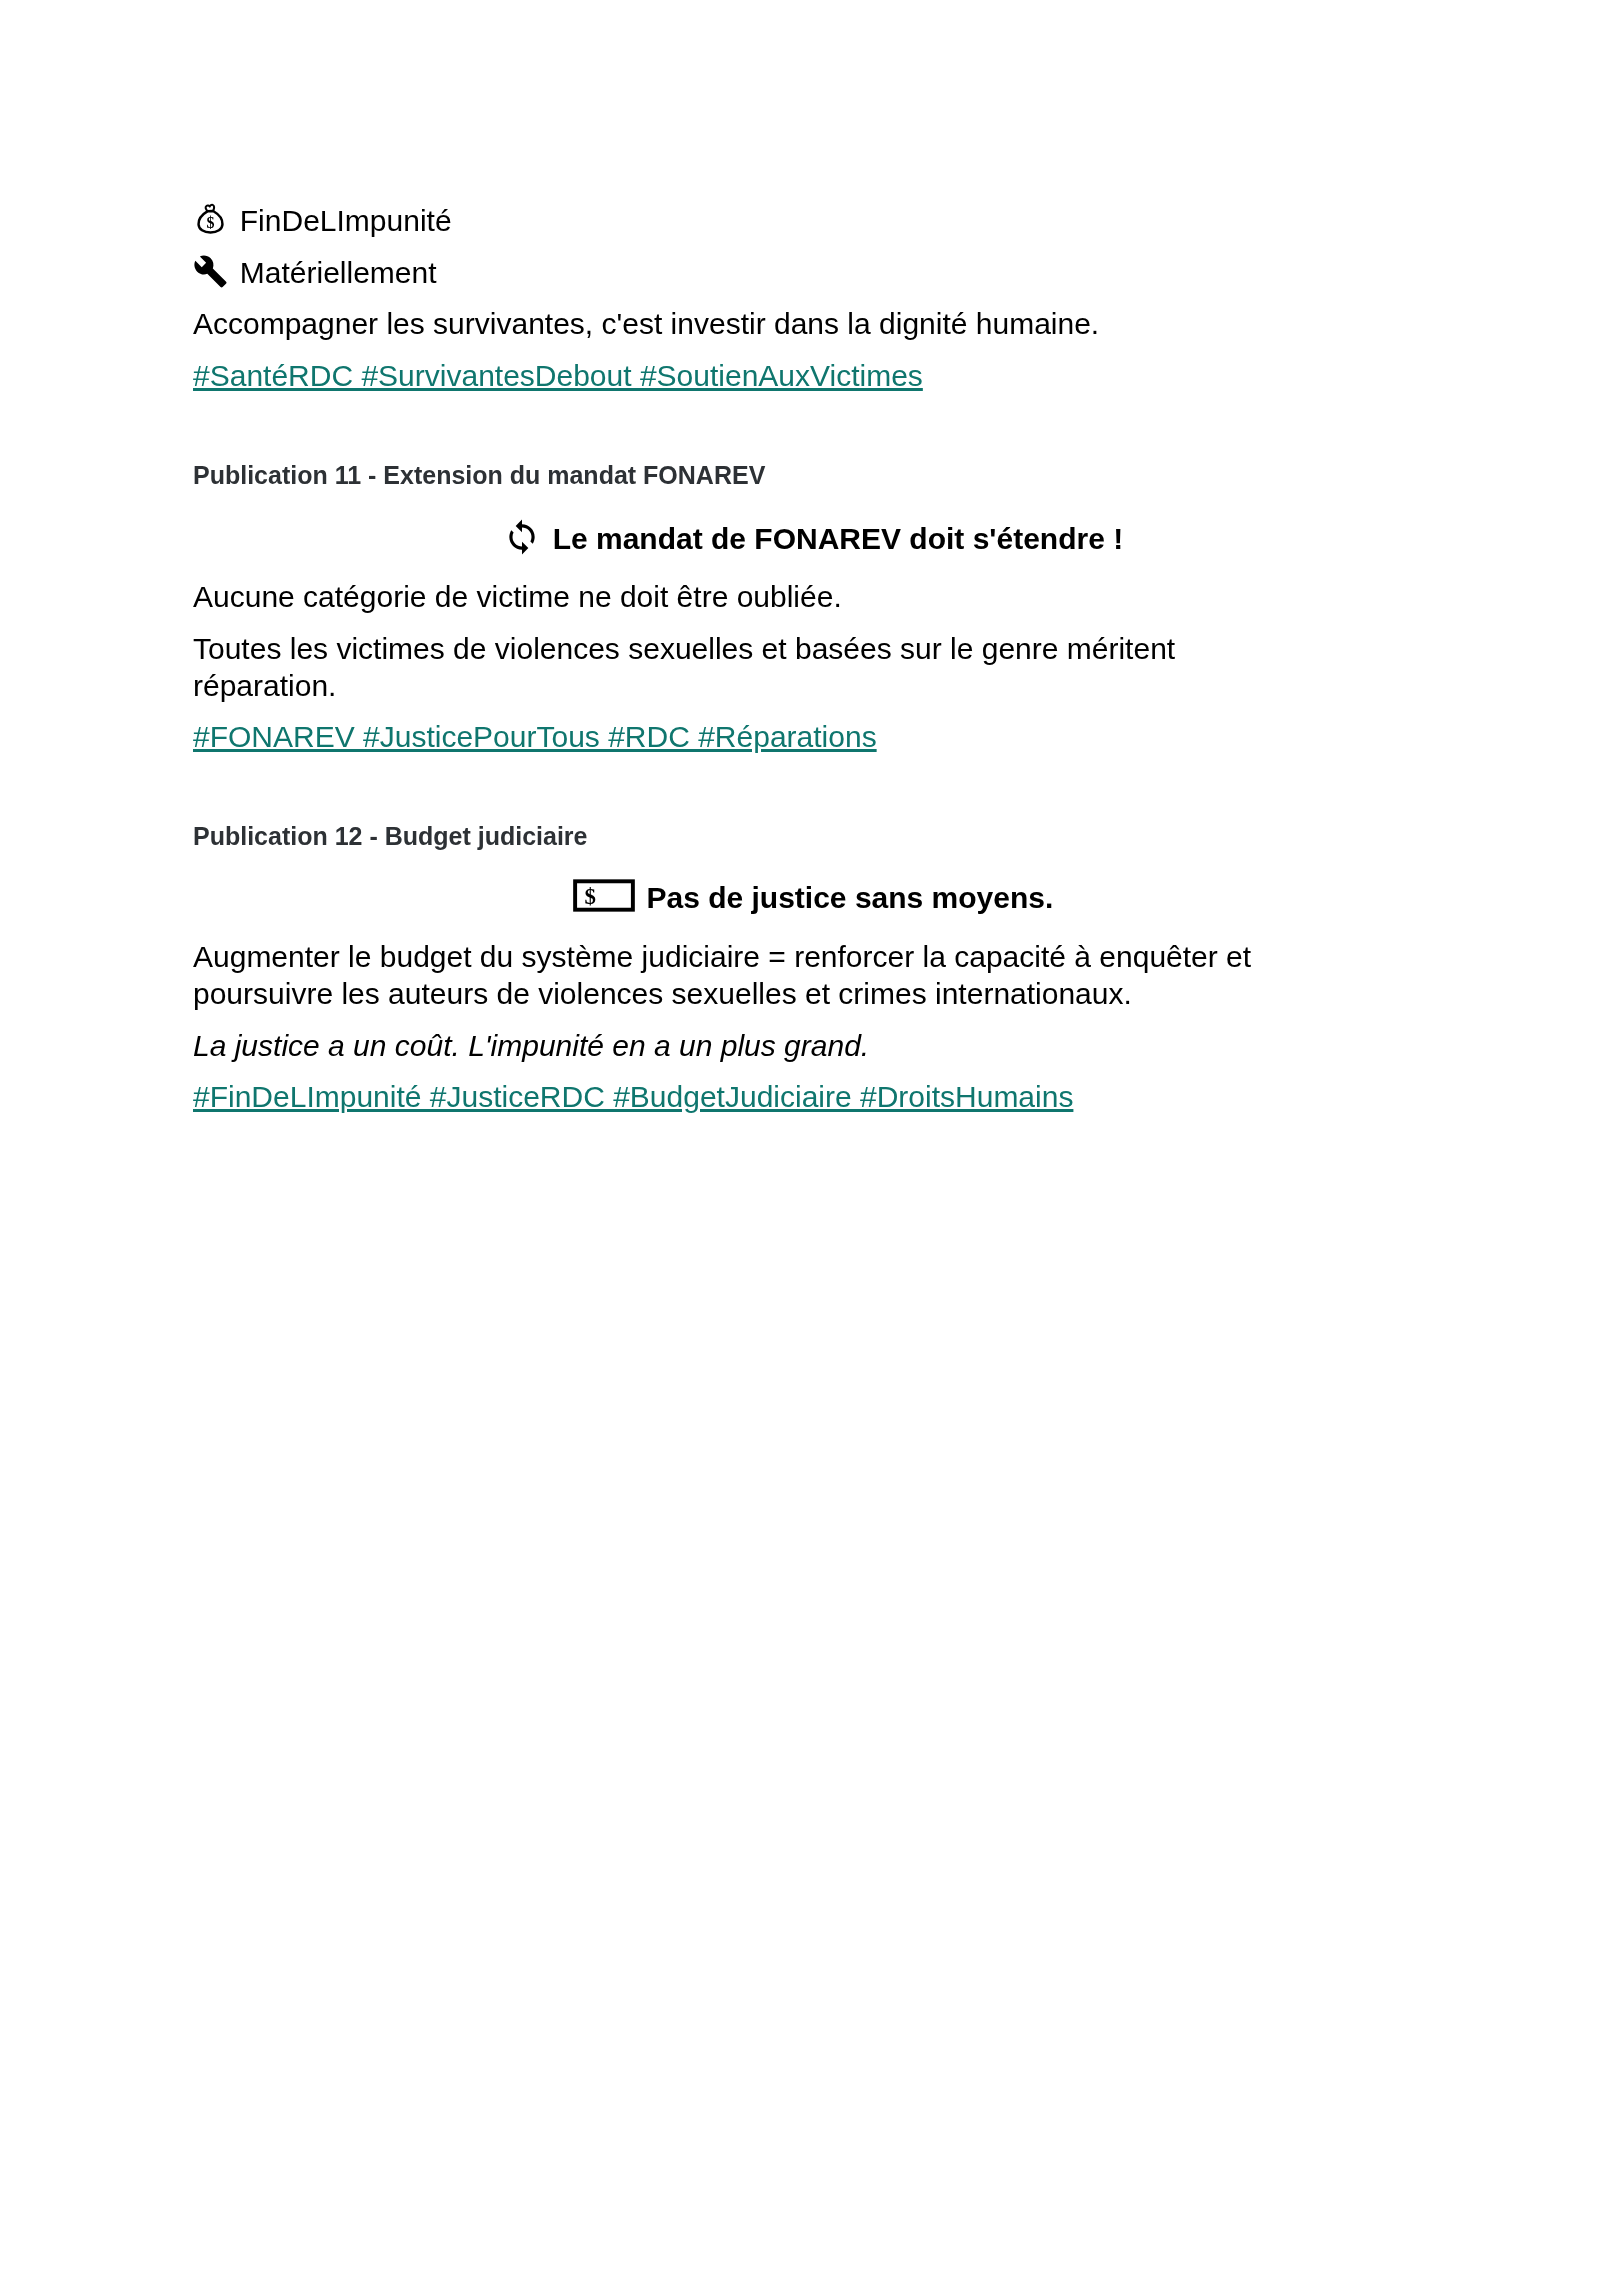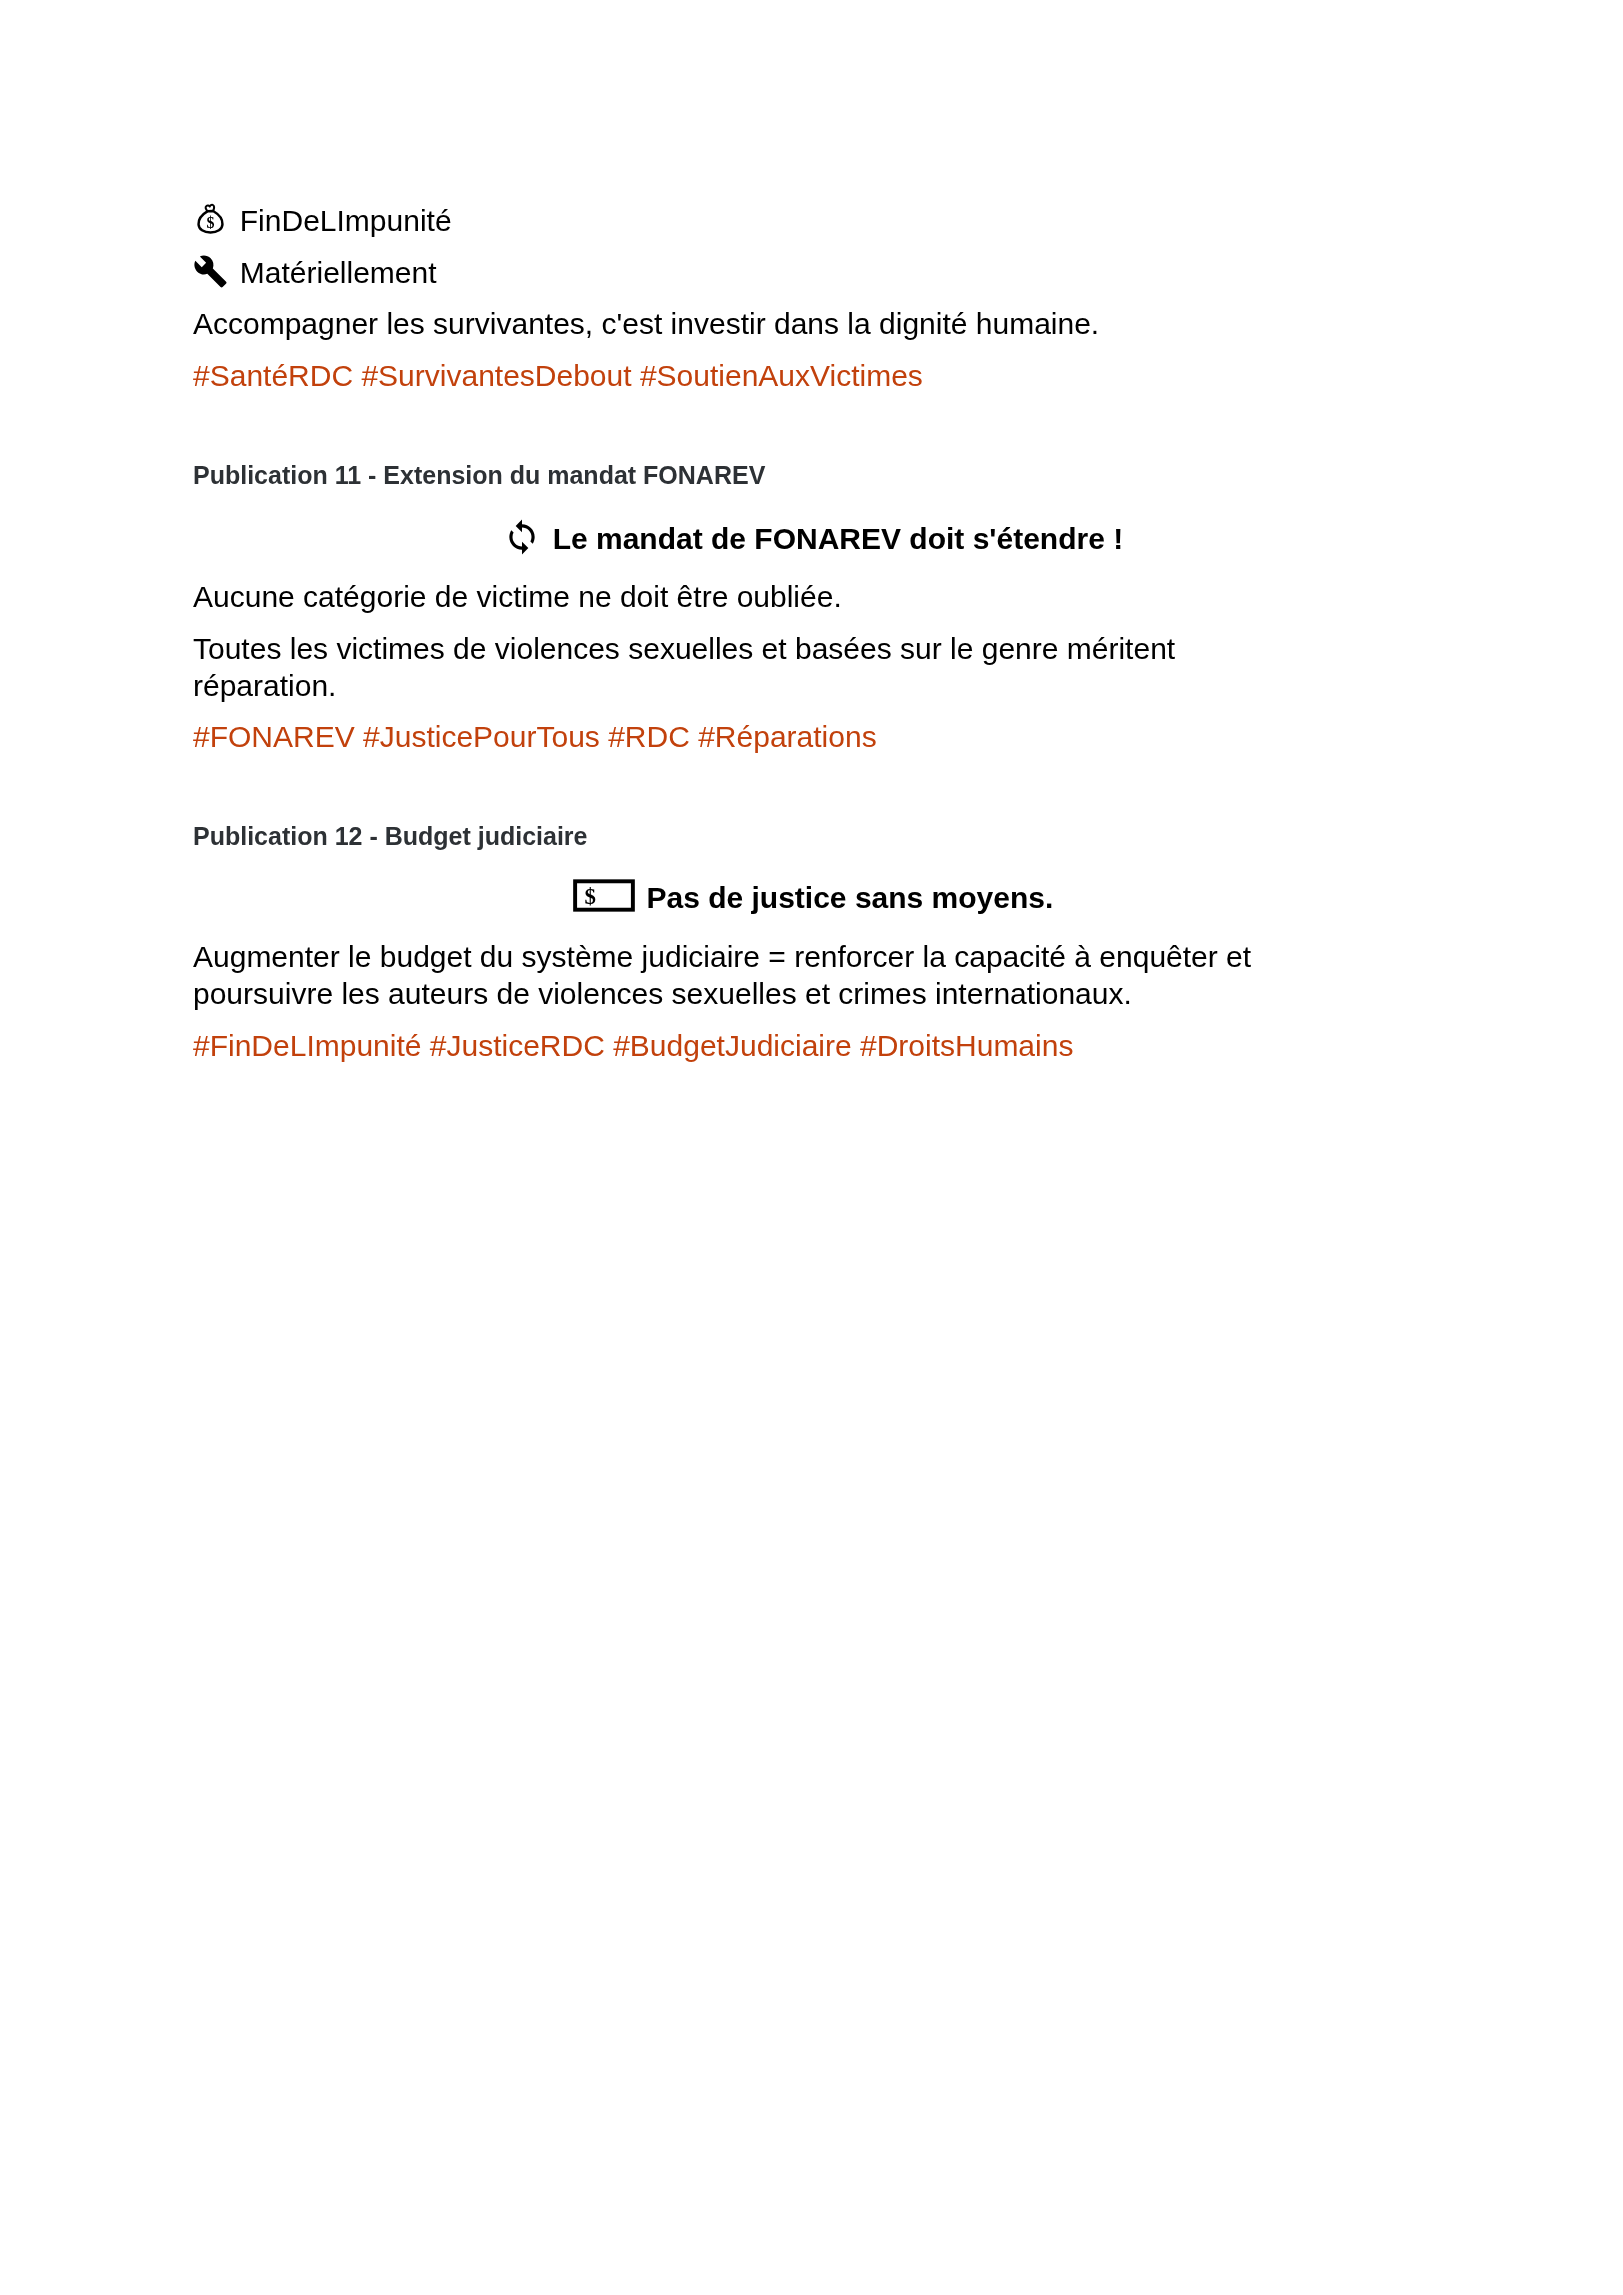--- a/index.html
+++ b/index.html
@@ -34,21 +34,21 @@
     color: #2d3135;
     margin: 59px 0 21px 0;
   }
   .feature {
     font-weight: bold;
     margin: 0 0 22px 0 !important;
     white-space: normal !important;
     text-align: center;
   }
   .li { white-space: normal !important; }
-  .hashtags { color: #c2410c; }
+  .hashtags { color: #0f766e; text-decoration: underline; }
   .quote { font-style: italic; }
   .ico {
     display: inline-block;
     vertical-align: -5.9px;
     margin-right: 11.8px;
     width: 35px; height: 35px;
   }
   .ico svg { display: block; width: 100%; height: 100%; }
   .ico-sync { width: 38px; height: 38px; vertical-align: -7.2px; }
   .ico-banknote { width: 62px; height: 33px; vertical-align: -3.9px; }
@@ -105,18 +105,19 @@
         <svg viewBox="0 0 38 20" xmlns="http://www.w3.org/2000/svg" style="font-size:46px">
           <rect x="1.3" y="1.3" width="35.4" height="17.4" fill="none" stroke="#000" stroke-width="2.4"></rect>
           <text x="10.5" y="15.2" text-anchor="middle" font-size="14" font-weight="bold" fill="#000" font-family="'Liberation Serif', serif">$</text>
         </svg>
       </span><span>Pas de justice sans moyens.</span>
     </p>
 
     <p>Augmenter le budget du système judiciaire = renforcer la capacité à enquêter et
 poursuivre les auteurs de violences sexuelles et crimes internationaux.</p>
 
+    <p class="quote">La justice a un coût. L'impunité en a un plus grand.</p>
 
     <p class="hashtags">#FinDeLImpunité #JusticeRDC #BudgetJudiciaire #DroitsHumains</p>
 
   </div>
 </div>
 
 
 </body></html>

